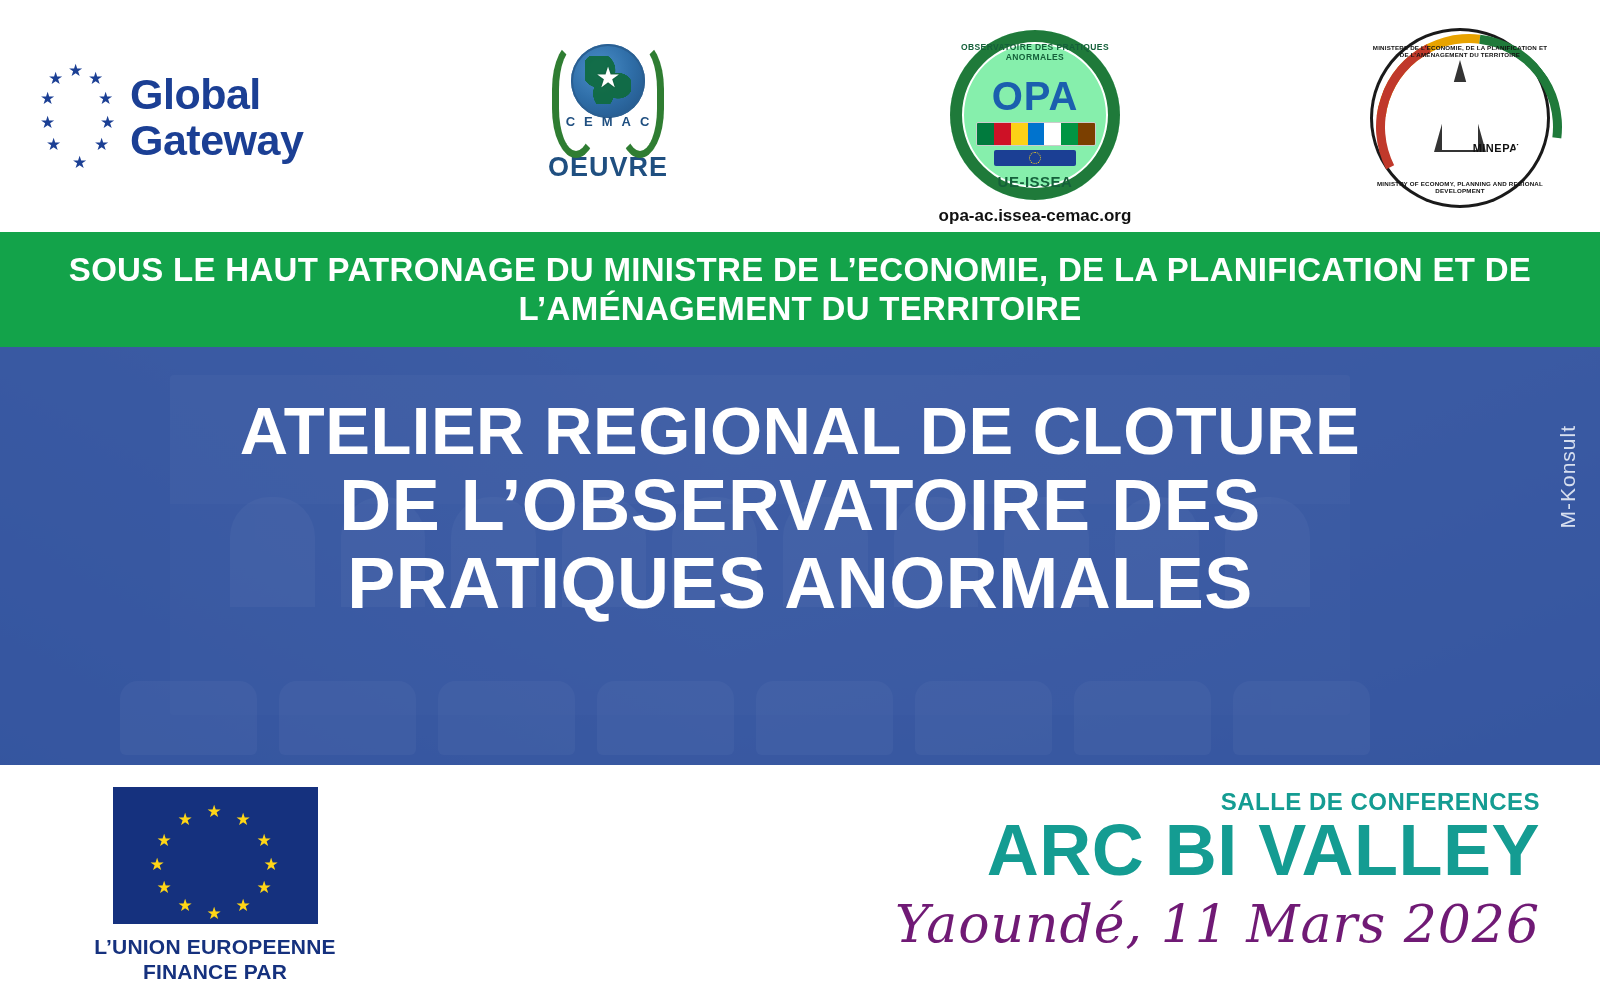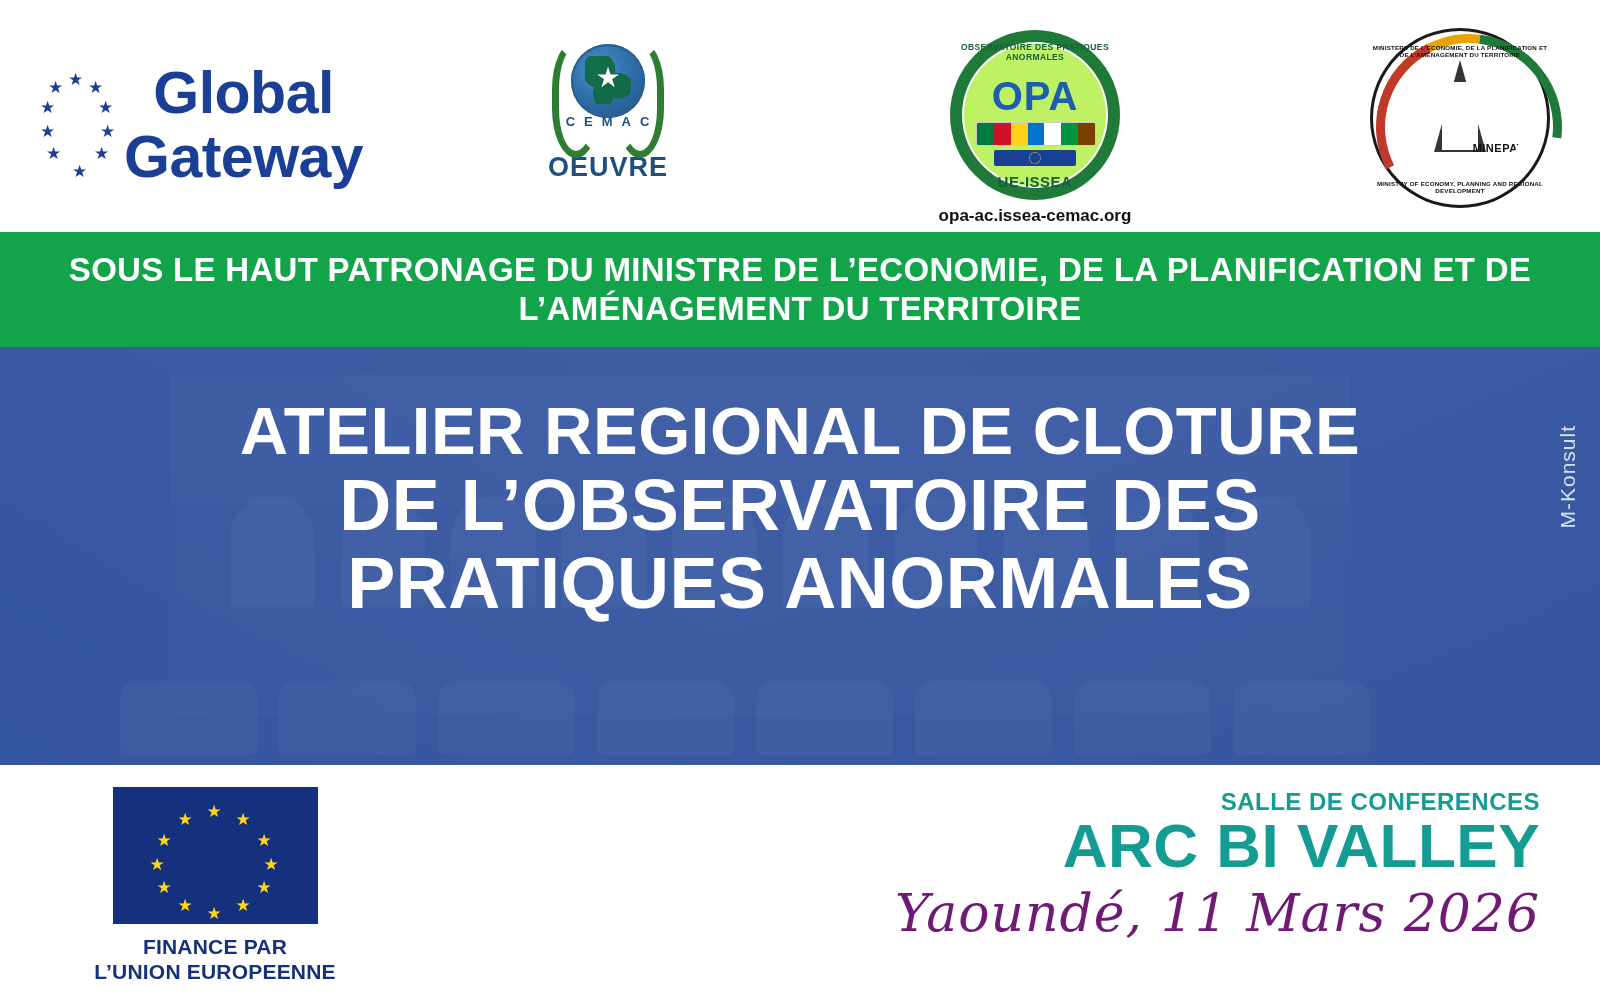--- a/index.html
+++ b/index.html
@@ -39,27 +39,26 @@
     width: 74px;
     height: 110px;
   }
   .gg-stars span {
     position: absolute;
     color: #1b3f94;
     font-size: 17px;
     line-height: 1;
   }
   .gg-text {
-    margin-left: 10px;
+    margin-left: 16px;
     color: #1b3f94;
     font-weight: bold;
-    font-size: 59px;
+    font-size: 43px;
     line-height: 1.08;
     letter-spacing: -0.5px;
-    text-align: center;
   }
 
   
   .issea-block {
     position: absolute;
     left: 508px;
     top: 26px;
     width: 200px;
     text-align: center;
   }
@@ -140,21 +139,21 @@
     top: 30px;
     width: 240px;
     text-align: center;
   }
   .opa-circle {
     position: relative;
     width: 170px;
     height: 170px;
     margin: 0 auto;
     border-radius: 50%;
-    background: #bef264;
+    background: #86efac;
     box-shadow: inset 0 0 0 12px #1f7a3a, inset 0 0 0 14px #ffffff;
   }
   .opa-ring-text {
     position: absolute;
     left: 0; top: 12px;
     width: 100%;
     text-align: center;
     font-size: 8.5px;
     font-weight: bold;
     color: #15603a;
@@ -447,21 +446,21 @@
   .venue-l1 {
     color: #149c92;
     font-weight: bold;
     font-size: 24px;
     letter-spacing: .5px;
     line-height: 1.05;
   }
   .venue-l2 {
     color: #149c92;
     font-weight: bold;
-    font-size: 62px;
+    font-size: 72px;
     letter-spacing: .5px;
     line-height: 1.02;
   }
   .venue-date {
     margin-top: 6px;
     color: #701a75;
     font-size: 52px;
     font-style: italic;
     font-family: "DejaVu Serif", serif;
     letter-spacing: 1px;
@@ -591,22 +590,22 @@
       <span style="left:44px;top:45px;">★</span>
       <span style="left:151px;top:69px;">★</span>
       <span style="left:37px;top:69px;">★</span>
       <span style="left:144px;top:92px;">★</span>
       <span style="left:44px;top:92px;">★</span>
       <span style="left:123px;top:110px;">★</span>
       <span style="left:65px;top:110px;">★</span>
       <span style="left:94px;top:118px;">★</span>
     </div>
     <div class="eu-caption">
+      <div>L’UNION EUROPEENNE</div>
       <div>FINANCE PAR</div>
-      <div>L’UNION EUROPEENNE</div>
     </div>
   </div>
 
   <div class="venue">
     <div class="venue-l1">SALLE DE CONFERENCES</div>
     <div class="venue-l2">ARC BI VALLEY</div>
     <div class="venue-date">Yaoundé, 11 Mars 2026</div>
   </div>
 </div>
 

